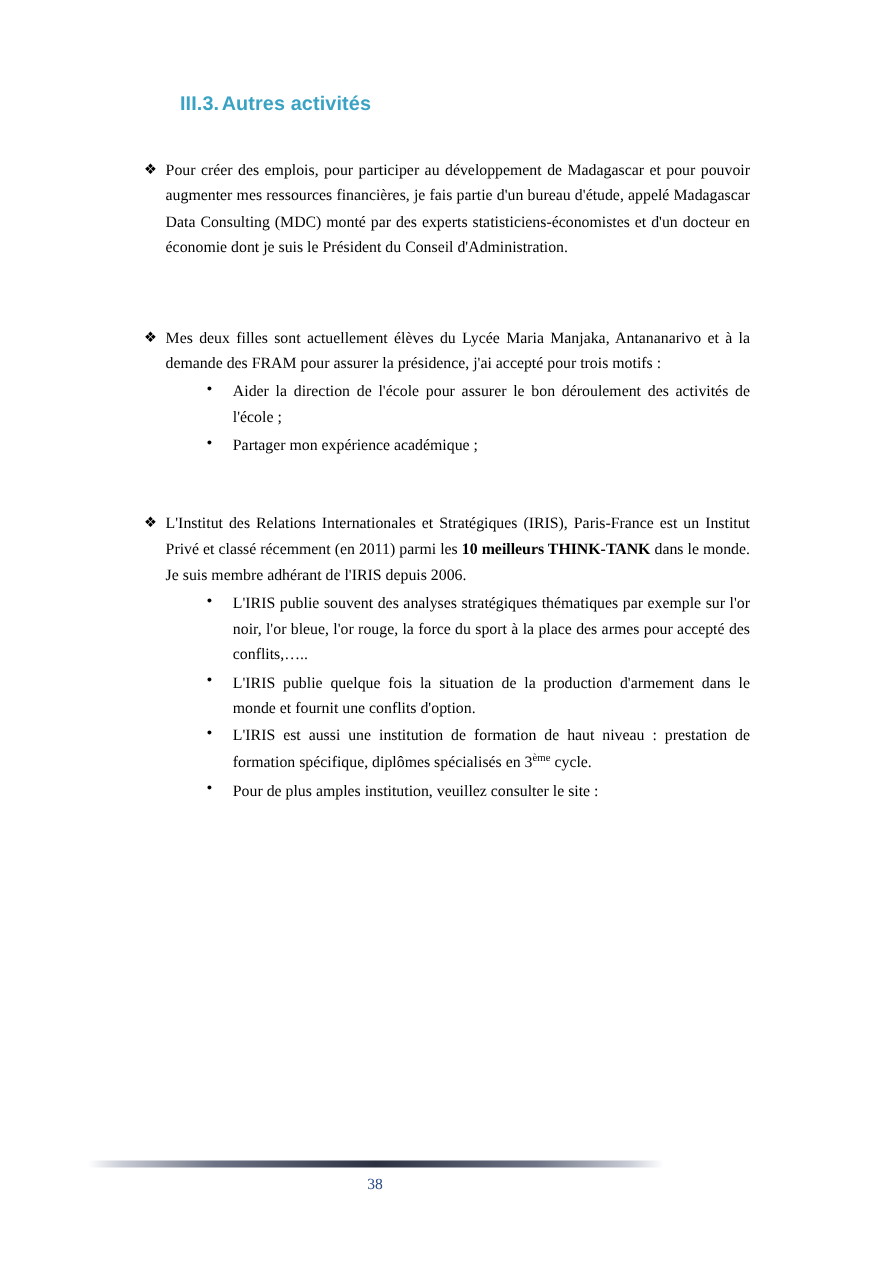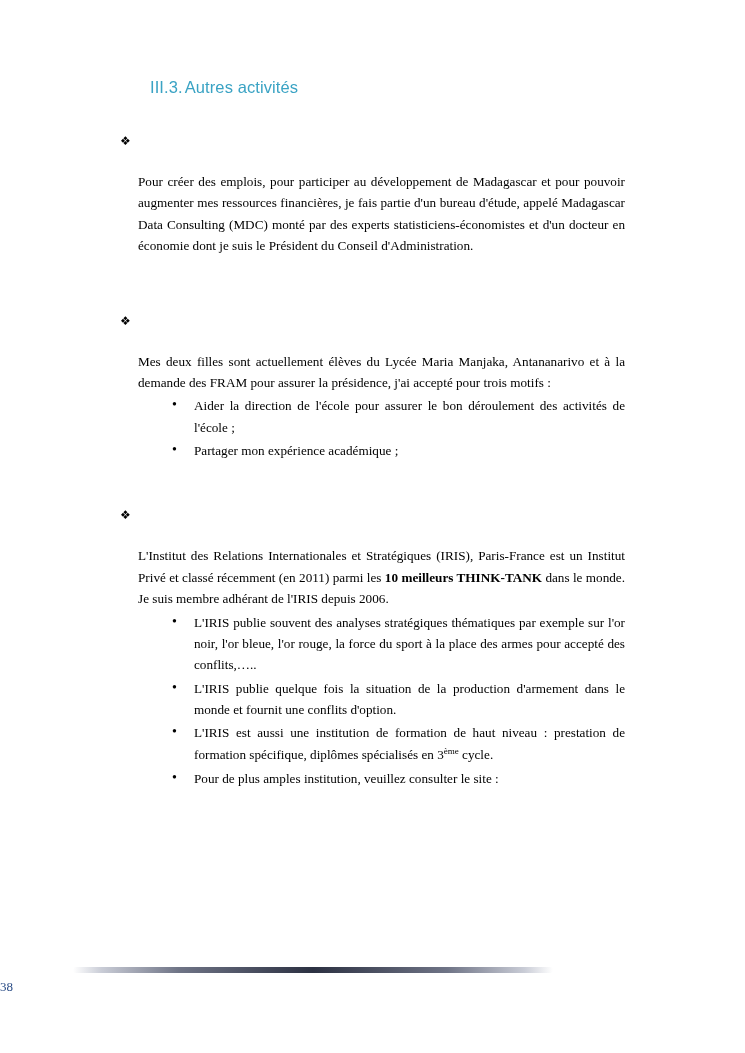--- a/index.html
+++ b/index.html
@@ -20,21 +20,21 @@
     left: 0; top: 0;
     width: 745px;
     height: 1053px;
     box-sizing: border-box;
     padding: 78px 120px 0 120px;
   }
   .heading {
     font-family: "Liberation Sans", sans-serif;
     color: #3aa3c4;
     font-size: 16.5px;
-    font-weight: normal;
+    font-weight: bold;
     margin: 0 0 0 30px;
     letter-spacing: 0.1px;
   }
   .heading .num {
     margin-right: 2px;
   }
   .block {
     margin-top: 30px;
     display: flex;
     align-items: flex-start;
@@ -46,21 +46,20 @@
     line-height: 1.62;
     color: #000;
     padding-top: 1px;
     text-align: left;
   }
   .block-body {
     flex: 1 1 auto;
     font-size: 13.2px;
     line-height: 1.62;
     text-align: justify;
-    margin-top: 40px;
   }
   .para {
     margin: 0;
     text-align: justify;
   }
   ul.sublist {
     list-style: none;
     margin: 2px 0 0 0;
     padding: 0 0 0 30px;
   }
@@ -83,20 +82,21 @@
   b, .bold { font-weight: bold; }
   sup { font-size: 9px; vertical-align: super; }
 
   .gap-lg { height: 24px; }
 
   .footer {
     position: absolute;
     left: 0;
     bottom: 58px;
     width: 625px;
+    text-align: center;
   }
   .footer-rule {
     width: 480px;
     height: 6px;
     margin: 0 auto 6px auto;
     background: linear-gradient(to right, rgba(255,255,255,0) 0%, #c9ccd6 6%, #6f7486 22%, #2c3142 50%, #6f7486 78%, #c9ccd6 94%, rgba(255,255,255,0) 100%);
     border-radius: 3px;
   }
   .page-number {
     font-size: 13px;

